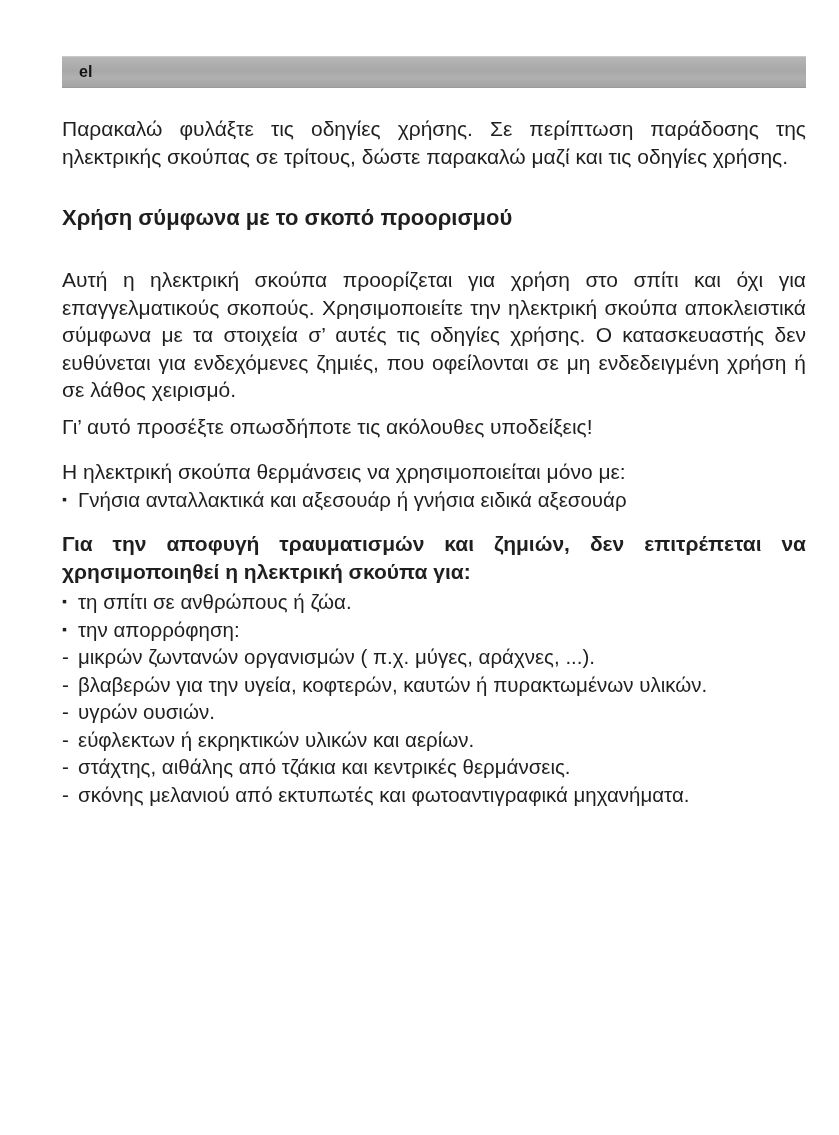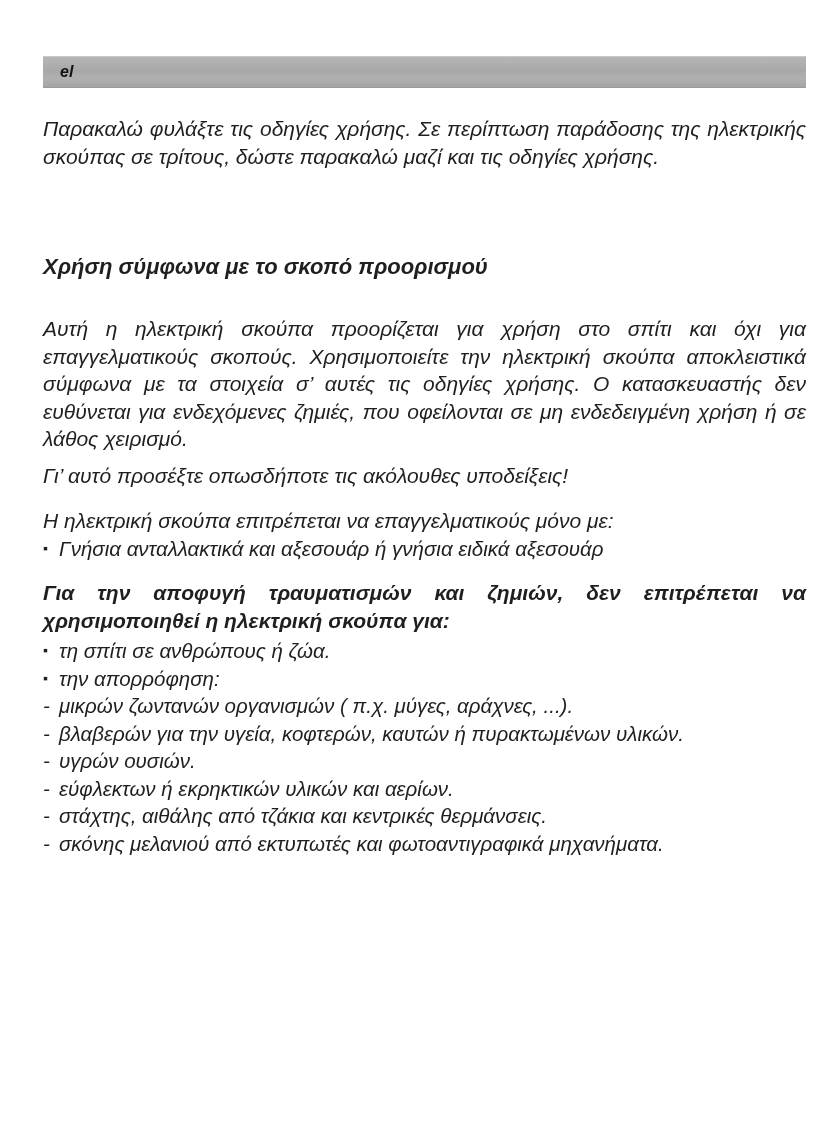--- a/index.html
+++ b/index.html
@@ -12,24 +12,23 @@
     width: 839px;
     height: 1135px;
     background: #ffffff;
     font-family: "Liberation Sans", sans-serif;
     color: #1f1f1f;
     overflow: hidden;
     box-sizing: border-box;
   }
   .content {
     position: absolute;
-    left: 43px;
+    left: 62px;
     right: 33px;
     top: 0;
-    font-style: italic;
   }
   .lang-bar {
     margin-top: 56px;
     height: 32px;
     background: linear-gradient(#b6b6b6, #a8a8a8 45%, #b0b0b0 70%, #a4a4a4);
     border-top: 1px solid #c8c8c8;
     border-bottom: 1px solid #9a9a9a;
     display: flex;
     align-items: center;
     box-sizing: border-box;
@@ -44,21 +43,21 @@
     margin: 0;
     font-size: 21px;
     line-height: 27.5px;
   }
   .justify {
     text-align: justify;
     text-align-last: left;
   }
   .intro { margin-top: 27px; }
   .section-title {
-    margin-top: 83px;
+    margin-top: 34px;
     font-size: 22px;
     font-weight: bold;
     line-height: 28px;
   }
   .body-para { margin-top: 34px; }
   .note-para { margin-top: 9px; }
   .lead-para { margin-top: 18px; }
   .warning-title {
     margin-top: 17px;
     font-weight: bold;
@@ -91,21 +90,21 @@
     </div>
 
     <p class="intro justify">Παρακαλώ φυλάξτε τις οδηγίες χρήσης. Σε περίπτωση παράδοσης της ηλεκτρικής σκούπας σε τρίτους, δώστε παρακαλώ μαζί και τις οδηγίες χρήσης.</p>
 
     <h1 class="section-title">Χρήση σύμφωνα με το σκοπό προορισμού</h1>
 
     <p class="body-para justify">Αυτή η ηλεκτρική σκούπα προορίζεται για χρήση στο σπίτι και όχι για επαγγελματικούς σκοπούς. Χρησιμοποιείτε την ηλεκτρική σκούπα αποκλειστικά σύμφωνα με τα στοιχεία σ’ αυτές τις οδηγίες χρήσης. Ο κατασκευαστής δεν ευθύνεται για ενδεχόμενες ζημιές, που οφείλονται σε μη ενδεδειγμένη χρήση ή σε λάθος χειρισμό.</p>
 
     <p class="note-para">Γι’ αυτό προσέξτε οπωσδήποτε τις ακόλουθες υποδείξεις!</p>
 
-    <p class="lead-para">Η ηλεκτρική σκούπα επιτρέπεται να επαγγελματικούς μόνο με:</p>
+    <p class="lead-para">Η ηλεκτρική σκούπα θερμάνσεις να χρησιμοποιείται μόνο με:</p>
 
     <div class="li square">
       <span class="marker">▪</span>
       <span class="txt">Γνήσια ανταλλακτικά και αξεσουάρ ή γνήσια ειδικά αξεσουάρ</span>
     </div>
 
     <p class="warning-title justify">Για την αποφυγή τραυματισμών και ζημιών, δεν επιτρέπεται να χρησιμοποιηθεί η ηλεκτρική σκούπα για:</p>
     <div class="spacer-after-title"></div>
 
     <div class="li square">

